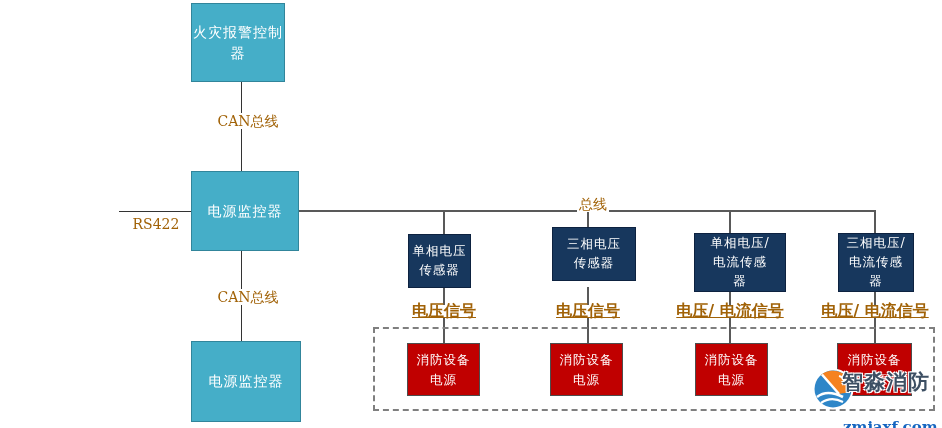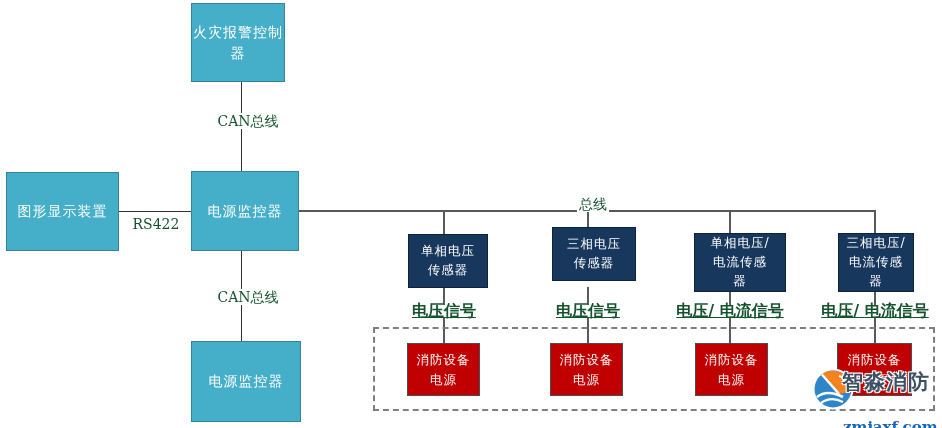--- a/index.html
+++ b/index.html
@@ -10,21 +10,21 @@
   .box{
     position:absolute;box-sizing:border-box;display:flex;align-items:center;justify-content:center;
     text-align:center;color:#fff;white-space:pre-line;line-height:1.45;letter-spacing:1px;
   }
   .teal{background:var(--teal);border:1px solid var(--teal_border);font-size:14px;}
   .navy{background:var(--navy);border:1px solid var(--navy_border);font-size:12.5px;line-height:1.5;}
   .red{background:var(--red);border:1px solid var(--red_border);font-size:12.5px;line-height:1.55;align-items:center;}
   .line{position:absolute;background:var(--line);}
   .thin{background:var(--line_dark);}
   .lbl{
-    position:absolute;background:#fff;color:#14532d;font-size:14px;line-height:16px;
+    position:absolute;background:#fff;color:#a16207;font-size:14px;line-height:16px;
     padding:0 2px;transform:translateX(-50%);white-space:nowrap;z-index:3;text-align:right;
   }
   .sig{font-size:16px;font-weight:bold;line-height:12px;text-decoration:underline;}
   .dashed{position:absolute;box-sizing:border-box;border:2px dashed var(--dash);}
   .wm{position:absolute;z-index:5;}
   .wm-name{
     font-size:21px;font-weight:bold;color:var(--wm_text);letter-spacing:1px;white-space:nowrap;
     text-shadow:-1px -1px 0 #fff,1px -1px 0 #fff,-1px 1px 0 #fff,1px 1px 0 #fff;
   }
   .wm-url{
@@ -50,25 +50,24 @@
   <div class="line" style="left:874px;top:210px;width:2px;height:24px"></div>
 
   <div class="line" style="left:443px;top:287px;width:2px;height:57px"></div>
   <div class="line" style="left:587px;top:287px;width:2px;height:57px"></div>
   <div class="line" style="left:729px;top:291px;width:2px;height:53px"></div>
   <div class="line" style="left:874px;top:291px;width:2px;height:53px"></div>
 
   <div class="dashed" style="left:373px;top:327px;width:562px;height:84px"></div>
 
   <div class="box teal z2" style="left:191px;top:3px;width:94px;height:79px"><span>火灾报警控制器</span></div>
-  <div class="box teal z2" style="left:6px;top:172px;width:113px;height:79px"><span>图形显示装置</span></div>
   <div class="box teal z2" style="left:191px;top:171px;width:108px;height:80px"><span>电源监控器</span></div>
   <div class="box teal z2" style="left:191px;top:341px;width:110px;height:81px"><span>电源监控器</span></div>
 
-  <div class="box navy z2" style="left:408px;top:234px;width:80px;height:54px"><span>单相电压
+  <div class="box navy z2" style="left:408px;top:234px;width:63px;height:54px"><span>单相电压
 传感器</span></div>
   <div class="box navy z2" style="left:552px;top:227px;width:84px;height:54px"><span>三相电压
 传感器</span></div>
   <div class="box navy z2" style="left:694px;top:233px;width:92px;height:59px"><span>单相电压/
 电流传感
 器</span></div>
   <div class="box navy z2" style="left:838px;top:233px;width:76px;height:59px"><span>三相电压/
 电流传感
 器</span></div>
 

